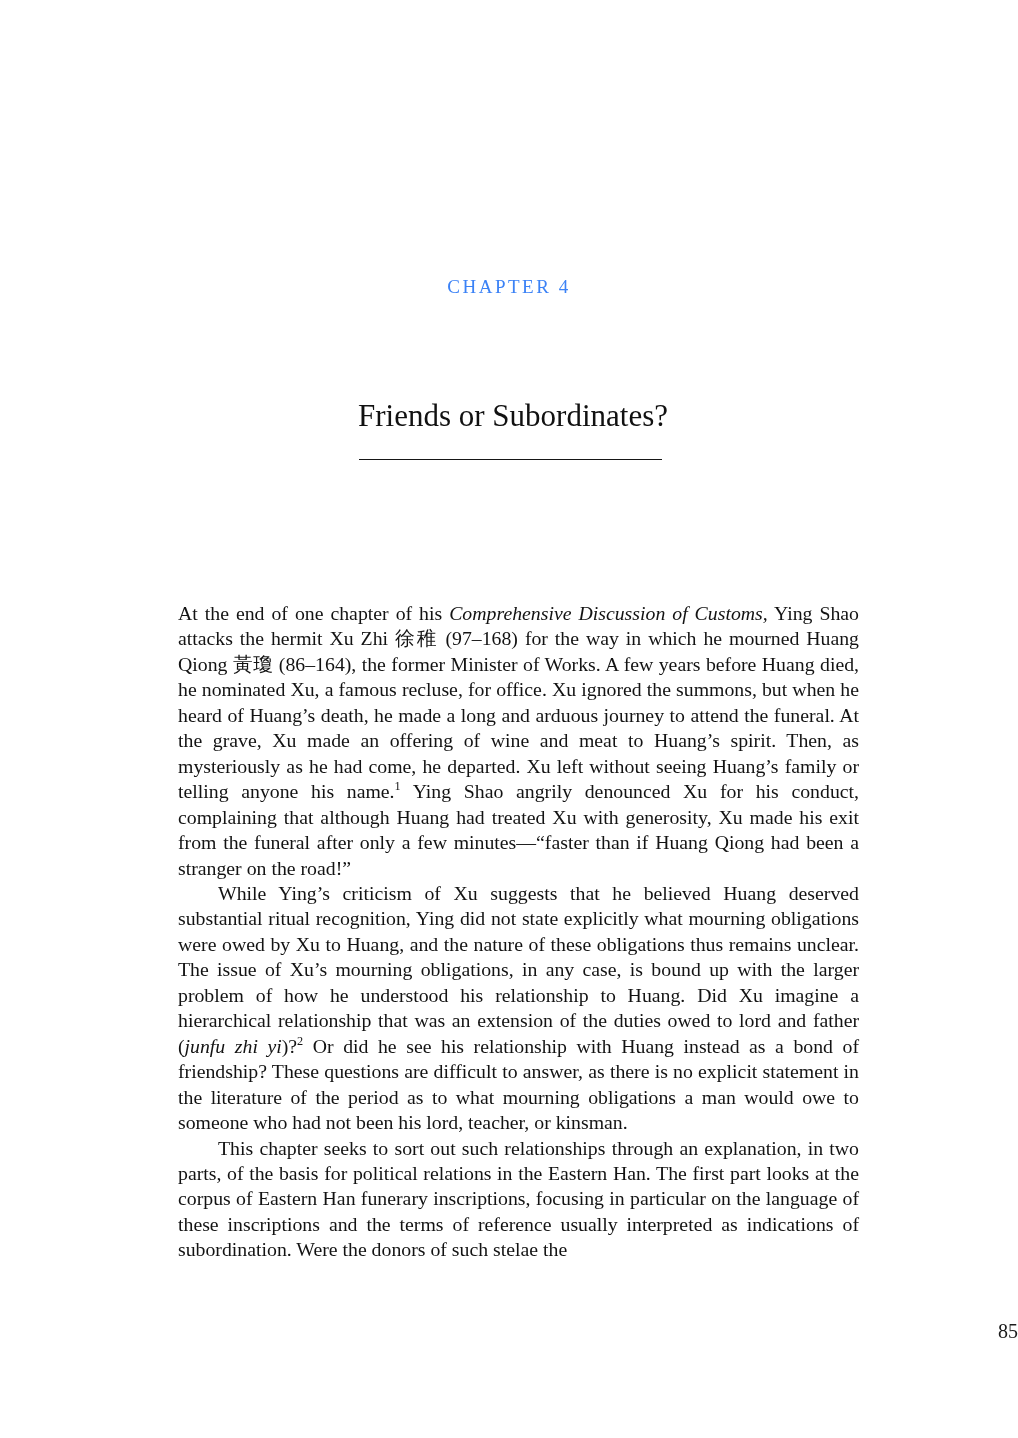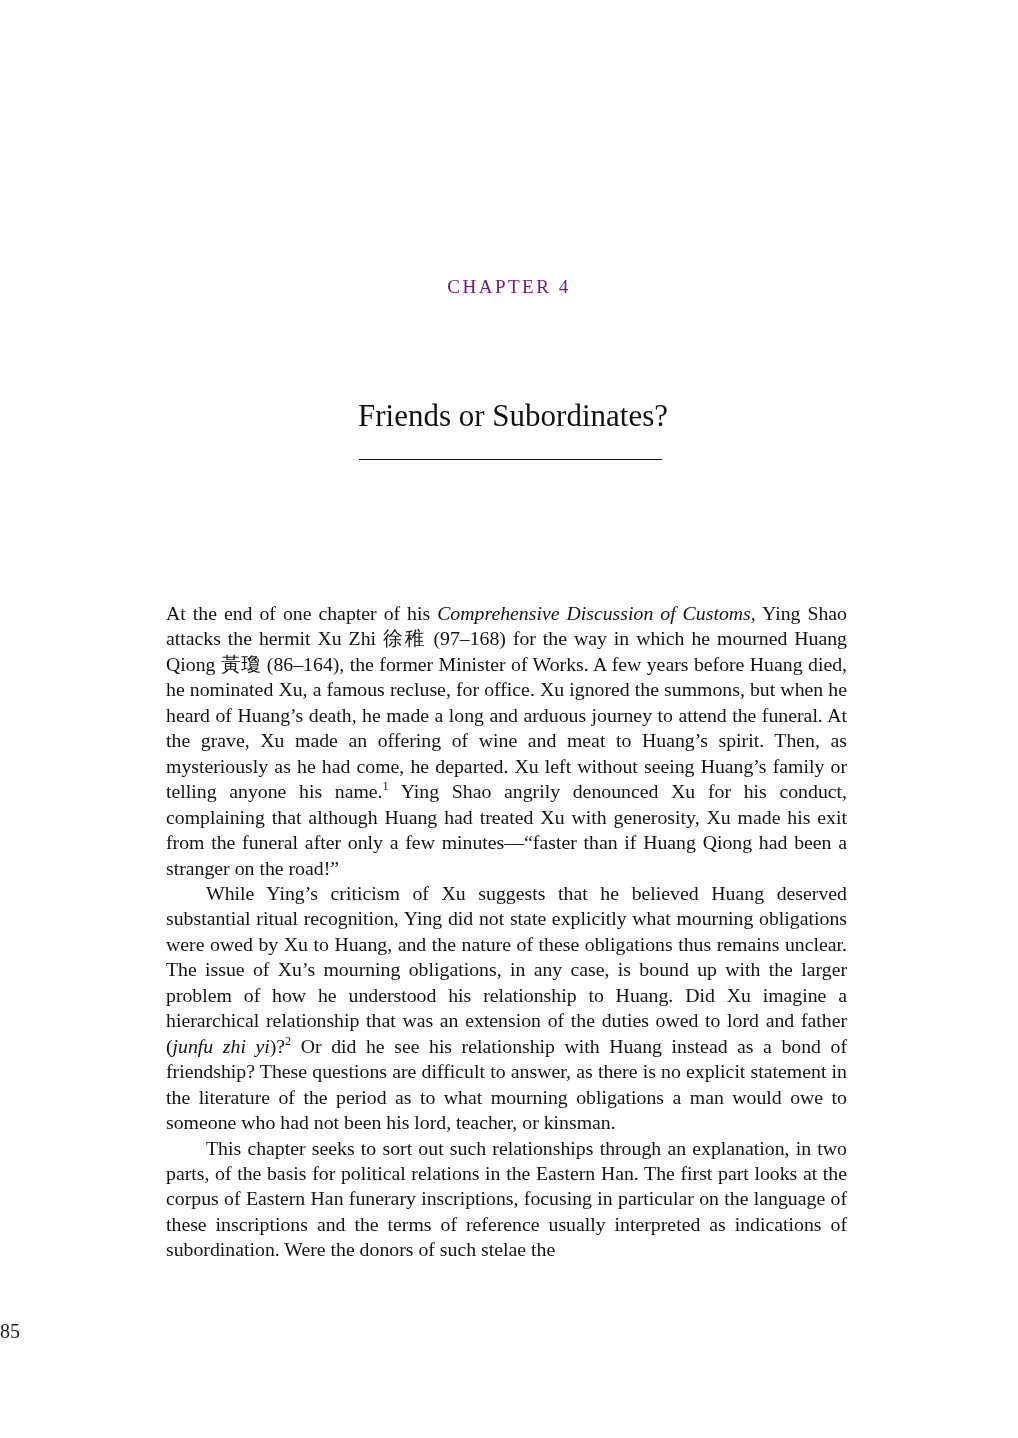--- a/index.html
+++ b/index.html
@@ -17,21 +17,21 @@
     overflow: hidden;
   }
   .chapter-label {
     position: absolute;
     top: 276px;
     left: 0;
     width: 100%;
     text-align: center;
     font-size: 19px;
     letter-spacing: 2.5px;
-    color: #701a75;
+    color: #3b82f6;
   }
   .chapter-title {
     position: absolute;
     top: 394px;
     left: 0;
     width: 100%;
     text-align: center;
     font-size: 31px;
     font-weight: normal;
     margin: 4px;
@@ -41,21 +41,21 @@
     position: absolute;
     top: 459px;
     left: 359px;
     width: 303px;
     height: 0;
     border-top: 1.7px solid #161616;
   }
   .body-text {
     position: absolute;
     top: 601px;
-    left: 166px;
+    left: 178px;
     width: 681px;
     font-size: 19.8px;
     line-height: 25.45px;
     text-align: justify;
     color: #131313;
   }
   .body-text p {
     margin: 0;
     padding: 0;
   }
@@ -68,21 +68,21 @@
   .body-text sup {
     font-size: 0.62em;
     line-height: 0;
     vertical-align: super;
   }
   .page-number {
     position: absolute;
     top: 1320px;
     left: 0;
     width: 100%;
-    text-align: left;
+    text-align: right;
     font-size: 20px;
     color: #1b1b1b;
   }
 </style>
 </head>
 <body>
 
 <div class="page">
   <div class="chapter-label">CHAPTER 4</div>
 

